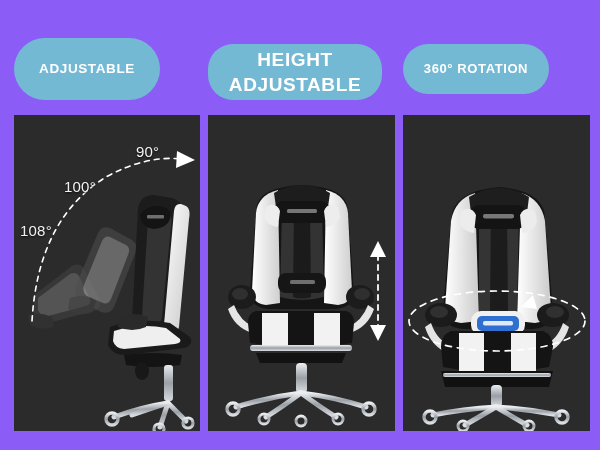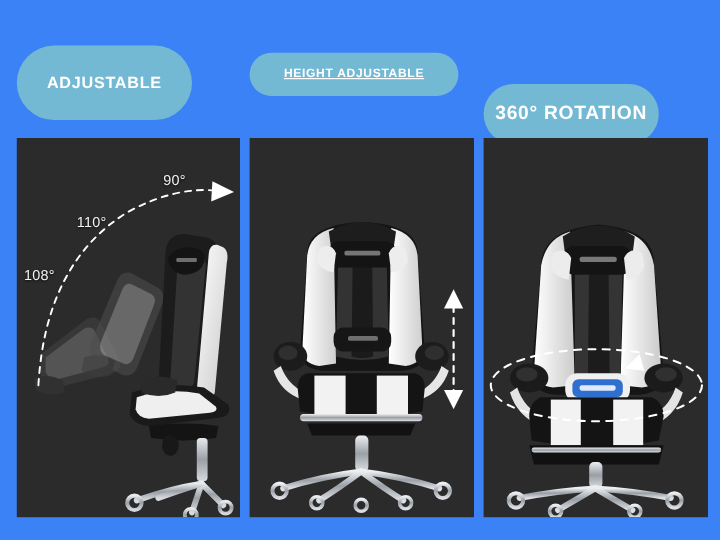--- a/index.html
+++ b/index.html
@@ -2,55 +2,55 @@
 <html><head>
 <meta charset="utf-8">
 <style>
   html,body{margin:0;padding:0;}
   body{
     width:600px;height:450px;overflow:hidden;
     background:#1e1e1e;
     font-family:"Liberation Sans",sans-serif;
     position:relative;
   }
-  .stage{position:absolute;inset:0;background:#3b82f6;}
+  .stage{position:absolute;inset:0;background:#8b5cf6;}
 
   
   .badge-row{position:absolute;left:0;top:0;width:600px;height:115px;}
   .badge{
     position:absolute;
     background:#74b9d4;
     color:#ffffff;
     display:flex;align-items:center;justify-content:center;
     text-align:center;
     font-weight:bold;
     letter-spacing:.6px;
     line-height:1.32;
     box-sizing:border-box;
   }
   .badge-1{left:14px;top:38px;width:146px;height:62px;border-radius:31px;font-size:13.5px;padding:0 10px;}
-  .badge-2{left:208px;top:44px;width:174px;height:36px;border-radius:25px;font-size:10px;text-decoration:underline;}
-  .badge-3{left:403px;top:44px;width:146px;height:50px;border-radius:25px;font-size:16px;margin-top:26px;}
+  .badge-2{left:208px;top:44px;width:174px;height:56px;border-radius:25px;font-size:19px;}
+  .badge-3{left:403px;top:44px;width:146px;height:50px;border-radius:25px;font-size:13px;}
 
   
   .panels{position:absolute;left:0;top:115px;width:600px;height:316px;}
   .panel{
     position:absolute;top:0;height:316px;
     background:#2b2b2b;
     overflow:hidden;
   }
   .panel-1{left:14px;width:186px;}
   .panel-2{left:208px;width:187px;}
   .panel-3{left:403px;width:187px;}
 
   .panel-art{position:absolute;inset:0;}
 
   
   .angle-label{
-    position:absolute;color:#f2f2f2;font-size:12px;font-weight:normal;
+    position:absolute;color:#f2f2f2;font-size:15px;font-weight:normal;
     letter-spacing:.2px;text-shadow:0 1px 2px rgba(0,0,0,.8);
   }
   .ang-135{left:6px;top:107px;}
   .ang-110{left:50px;top:63px;}
   .ang-90{left:122px;top:28px;}
 
   svg{display:block;}
 </style>
 </head>
 <body>
@@ -135,21 +135,21 @@
           <circle cx="174" cy="308" r="5" fill="none" stroke="url(#chr1)" stroke-width="3.2"></circle>
           <circle cx="145" cy="314" r="5" fill="none" stroke="url(#chr1)" stroke-width="3.2"></circle>
         </g>
 
         <path d="M18 206 Q24 104 92 62 Q132 40 168 44" fill="none" stroke="#ffffff" stroke-width="1.6" stroke-dasharray="5 5" stroke-linecap="round"></path>
 
         <path d="M163 36 L181 45 L162 53 Z" fill="#ffffff"></path>
       </svg>
 
       <div class="angle-label ang-135">108°</div>
-      <div class="angle-label ang-110">110°</div>
+      <div class="angle-label ang-110">100°</div>
       <div class="angle-label ang-90">90°</div>
     </div>
 
     <div class="panel panel-2">
       <svg class="panel-art" width="187" height="316" viewBox="0 0 187 316">
         <defs>
           <linearGradient id="wht2" x1="0" y1="0" x2="1" y2="0">
             <stop offset="0" stop-color="#ffffff"></stop>
               <stop offset="1" stop-color="#cfcfcf"></stop>
           </linearGradient>

